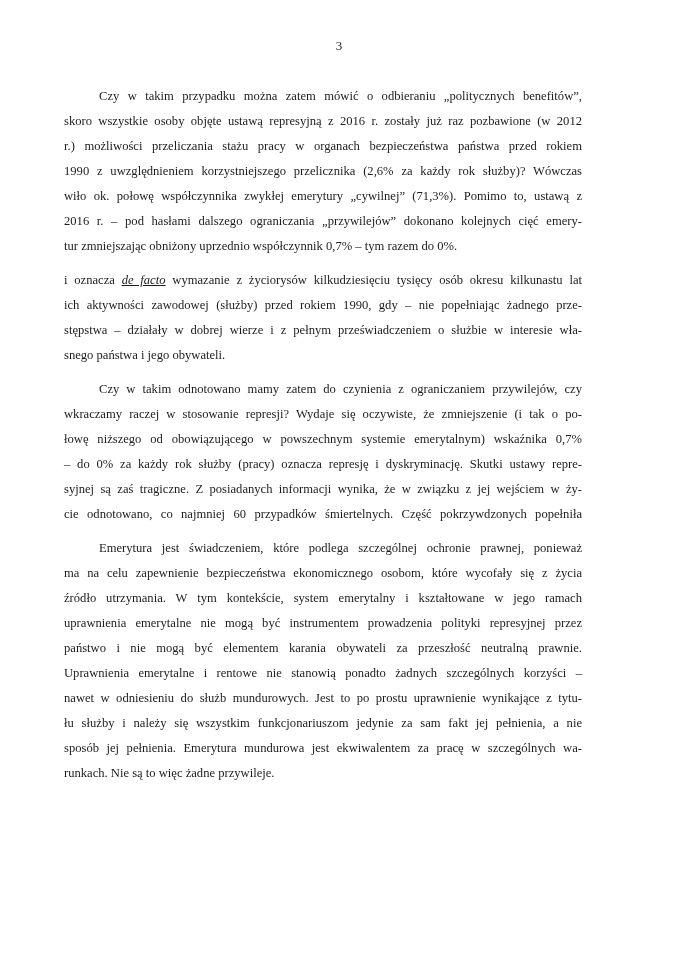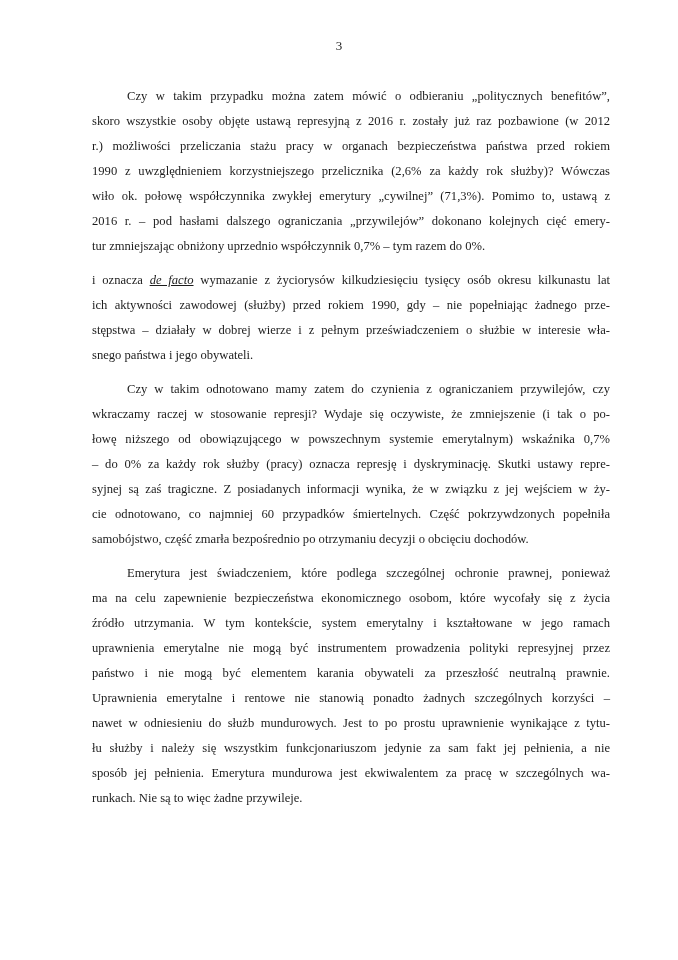--- a/index.html
+++ b/index.html
@@ -21,21 +21,21 @@
     top: 38px;
     left: 0;
     width: 100%;
     text-align: center;
     font-size: 13px;
     color: #222222;
   }
   .body-text {
     position: absolute;
     top: 84px;
-    left: 92px;
+    left: 64px;
     width: 518px;
     font-size: 12.6px;
     color: #1c1c1c;
   }
   .paragraph {
     margin: 0 0 9px 0;
   }
   .paragraph:last-child {
     margin-bottom: 0;
   }
@@ -77,21 +77,20 @@
         <div class="text-line">stępstwa – działały w dobrej wierze i z pełnym przeświadczeniem o służbie w interesie wła-</div>
         <div class="text-line last-line">snego państwa i jego obywateli.</div>
       </div>
       <div class="paragraph">
         <div class="text-line first-line">Czy w takim odnotowano mamy zatem do czynienia z ograniczaniem przywilejów, czy</div>
         <div class="text-line">wkraczamy raczej w stosowanie represji? Wydaje się oczywiste, że zmniejszenie (i tak o po-</div>
         <div class="text-line">łowę niższego od obowiązującego w powszechnym systemie emerytalnym) wskaźnika 0,7%</div>
         <div class="text-line">– do 0% za każdy rok służby (pracy) oznacza represję i dyskryminację. Skutki ustawy repre-</div>
         <div class="text-line">syjnej są zaś tragiczne. Z posiadanych informacji wynika, że w związku z jej wejściem w ży-</div>
         <div class="text-line">cie odnotowano, co najmniej 60 przypadków śmiertelnych. Część pokrzywdzonych popełniła</div>
-        <div class="text-line last-line">samobójstwo, część zmarła bezpośrednio po otrzymaniu decyzji o obcięciu dochodów.</div>
       </div>
       <div class="paragraph">
         <div class="text-line first-line">Emerytura jest świadczeniem, które podlega szczególnej ochronie prawnej, ponieważ</div>
         <div class="text-line">ma na celu zapewnienie bezpieczeństwa ekonomicznego osobom, które wycofały się z życia</div>
         <div class="text-line">źródło utrzymania. W tym kontekście, system emerytalny i kształtowane w jego ramach</div>
         <div class="text-line">uprawnienia emerytalne nie mogą być instrumentem prowadzenia polityki represyjnej przez</div>
         <div class="text-line">państwo i nie mogą być elementem karania obywateli za przeszłość neutralną prawnie.</div>
         <div class="text-line">Uprawnienia emerytalne i rentowe nie stanowią ponadto żadnych szczególnych korzyści –</div>
         <div class="text-line">nawet w odniesieniu do służb mundurowych. Jest to po prostu uprawnienie wynikające z tytu-</div>
         <div class="text-line">łu służby i należy się wszystkim funkcjonariuszom jedynie za sam fakt jej pełnienia, a nie</div>

